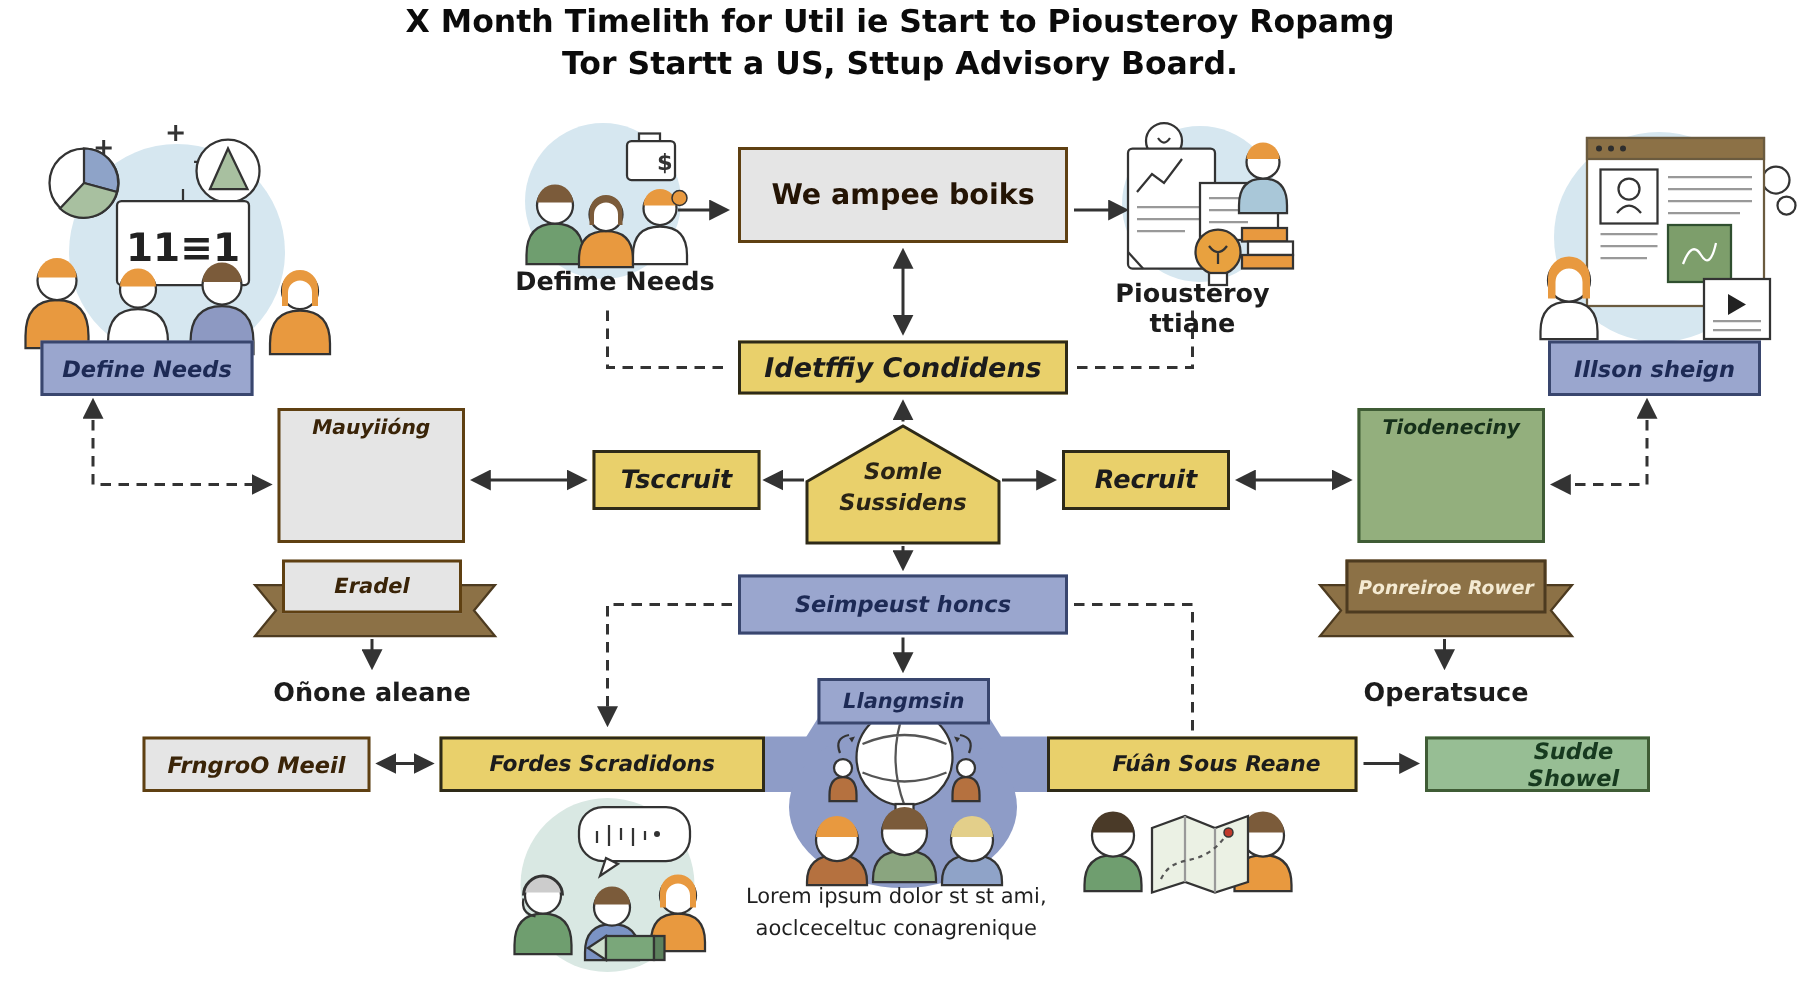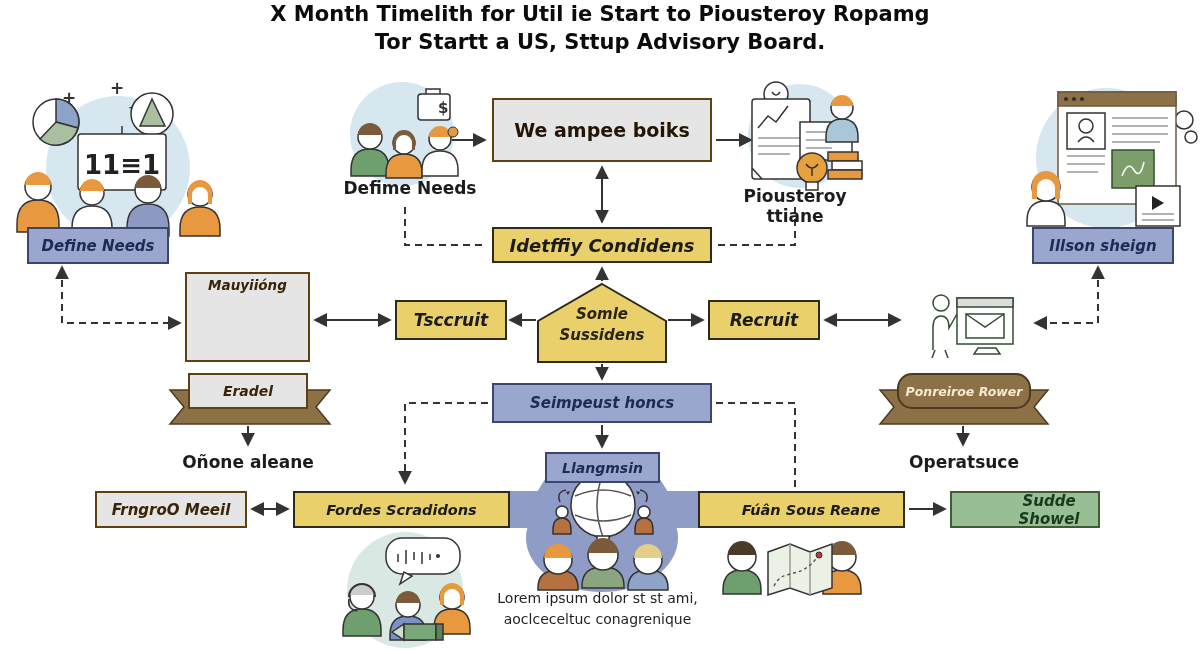--- a/index.html
+++ b/index.html
@@ -8,21 +8,21 @@
   .title{position:absolute;left:0;top:8;width:100%;text-align:center;
          font-weight:bold;font-size:21px;line-height:1.35;color:#0b0b0b;}
   .box{position:absolute;display:flex;align-items:center;justify-content:center;
        border:2px solid #333;font-weight:bold;font-style:italic;text-align:center;
        box-sizing:border-box;}
   .orange{background:#e5e5e5;border-color:#5f4012;color:#241404;}
   .yellow{background:#E9D06B;border-color:#2e2a18;color:#1c1c1c;}
   .blue{background:#9AA6CE;border-color:#39466e;color:#1d2a55;}
   .greenA{background:#93AF7D;border-color:#3f5c35;color:#16301a;}
   .greenB{background:#97BE94;border-color:#3f5c35;color:#173a1f;padding-left:48px;}
-  .brownbox{background:#8C7146;border-color:#4d3b20;color:#f4ead2;border-radius:15px;}
+  .brownbox{background:#8C7146;border-color:#4d3b20;color:#f4ead2;}
   .cap{position:absolute;text-align:center;font-weight:bold;font-size:17px;color:#1c1c1c;}
   .smallcap{position:absolute;text-align:center;font-size:14px;line-height:21px;color:#1f1f1f;}
   svg{position:absolute;left:0;top:0;}
   .boxtitle{position:absolute;text-align:center;font-weight:bold;font-style:italic;}
 </style>
 </head>
 <body>
 
 <div class="canvas">
 
@@ -352,20 +352,23 @@
 
   <div class="box yellow" style="left:395px;top:300px;width:112px;height:40px;font-size:17px;">Tsccruit</div>
 
   <div class="boxtitle" style="left:538px;top:304px;width:128px;font-size:15px;line-height:21px;color:#2a2416;">
     <div>Somle</div>
     <div>Sussidens</div>
   </div>
 
   <div class="box yellow" style="left:708px;top:300px;width:112px;height:40px;font-size:17px;">Recruit</div>
 
+  <div class="box greenA" style="left:905px;top:272px;width:125px;height:90px;align-items:flex-start;font-size:13.5px;">
+    <span style="margin-top:3px;">Tiodeneciny</span>
+  </div>
 
   <div class="box orange" style="left:188px;top:373px;width:120px;height:36px;font-size:14px;color:#3a2408;">Eradel</div>
 
   <div class="box brownbox" style="left:897px;top:373px;width:134px;height:36px;font-size:12.5px;">Ponreiroe Rower</div>
 
   <div class="box blue" style="left:492px;top:383px;width:220px;height:40px;font-size:15px;">Seimpeust honcs</div>
 
   <div class="cap" style="left:163px;top:452px;width:170px;">Oñone aleane</div>
 
   <div class="cap" style="left:884px;top:452px;width:160px;">Operatsuce</div>

